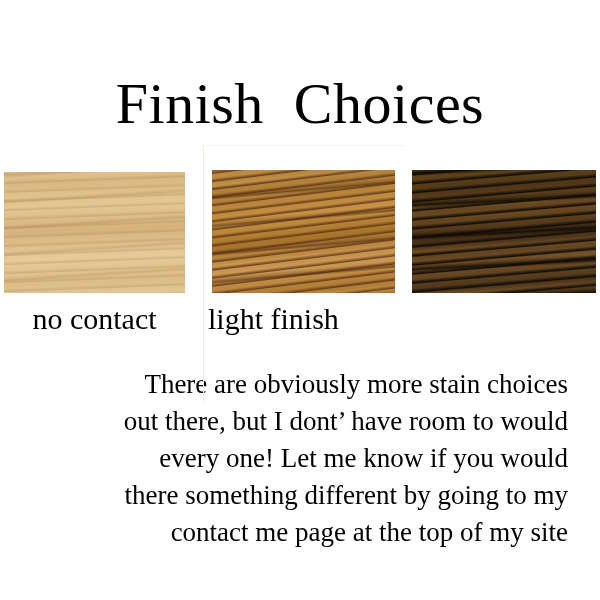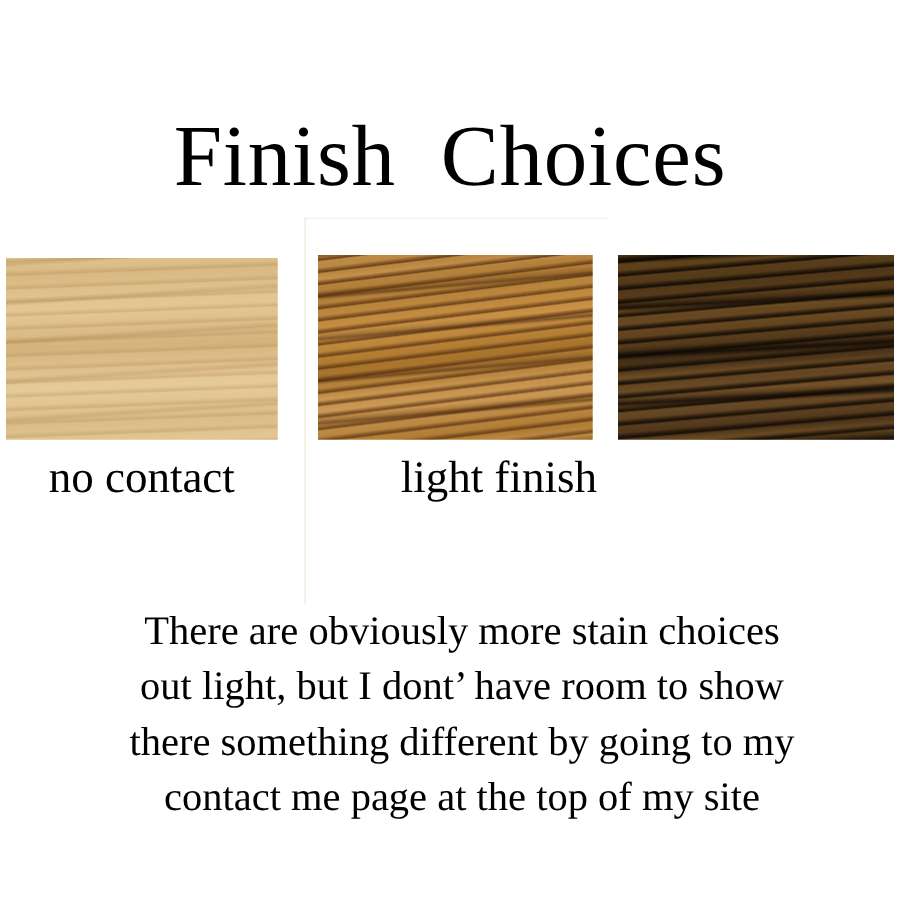--- a/index.html
+++ b/index.html
@@ -194,33 +194,32 @@
 
   
   .caption {
     position: absolute;
     top: 301px;
     font-size: 30px;
     line-height: 36px;
     white-space: nowrap;
   }
   #caption-no-finish   { left: 4px;   width: 181px; text-align: center; }
-  #caption-light-finish{ left: 208px; width: 190px; text-align: right; }
+  #caption-light-finish{ left: 208px; width: 190px; text-align: left; }
   #caption-dark-finish { left: 412px; width: 184px; text-align: center; }
 
   
   .body-text {
     position: absolute;
     left: 48px;
     top: 366px;
     width: 520px;
     font-size: 27px;
     line-height: 37px;
-    text-align: center;
-    margin-top: 36px;
+    text-align: right;
   }
   .body-text .line {
     display: block;
     white-space: pre;
   }
 </style>
 </head>
 <body>
 
 <div id="page">
@@ -246,18 +245,19 @@
   <div class="seam-top"></div>
   <div class="seam"></div>
 
   <div class="caption" id="caption-no-finish">no contact</div>
 
   <div class="caption" id="caption-light-finish">light finish</div>
 
 
   <div class="body-text">
     <span class="line">There are obviously more stain choices</span>
-    <span class="line">out light, but I dont’ have room to show</span>
+    <span class="line">out there, but I dont’ have room to would</span>
+    <span class="line">every one! Let me know if you would</span>
     <span class="line">there something different by going to my</span>
     <span class="line">contact me page at the top of my site</span>
   </div>
 
 </div>
 
 </body></html>

